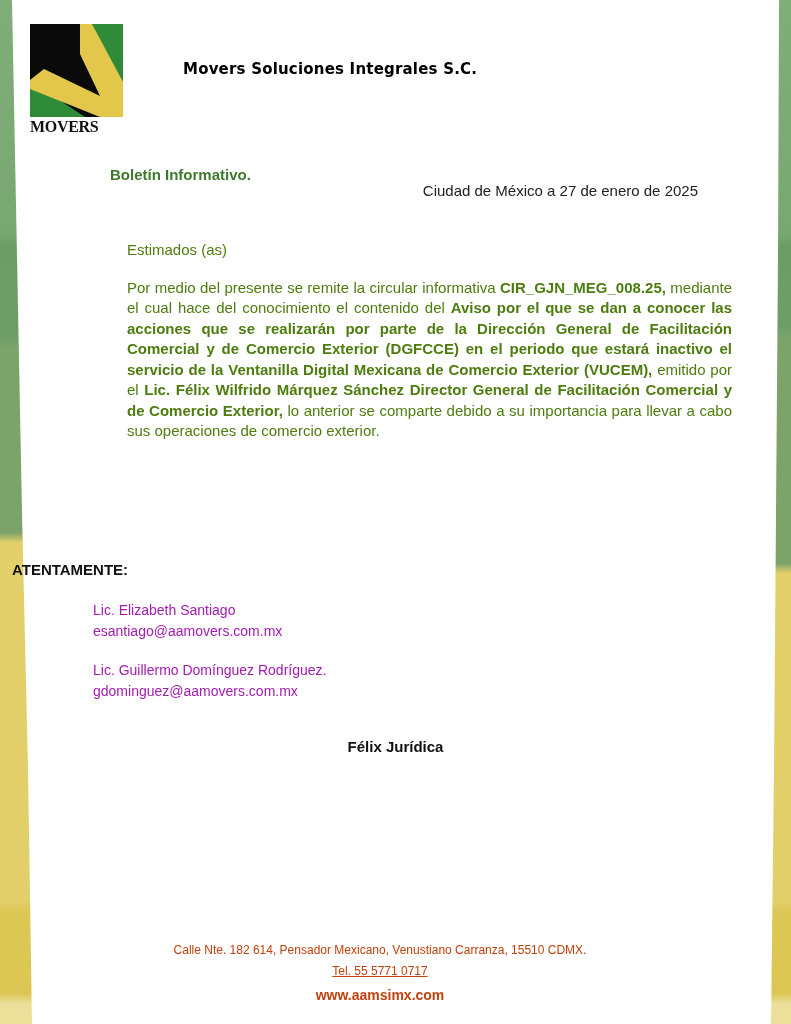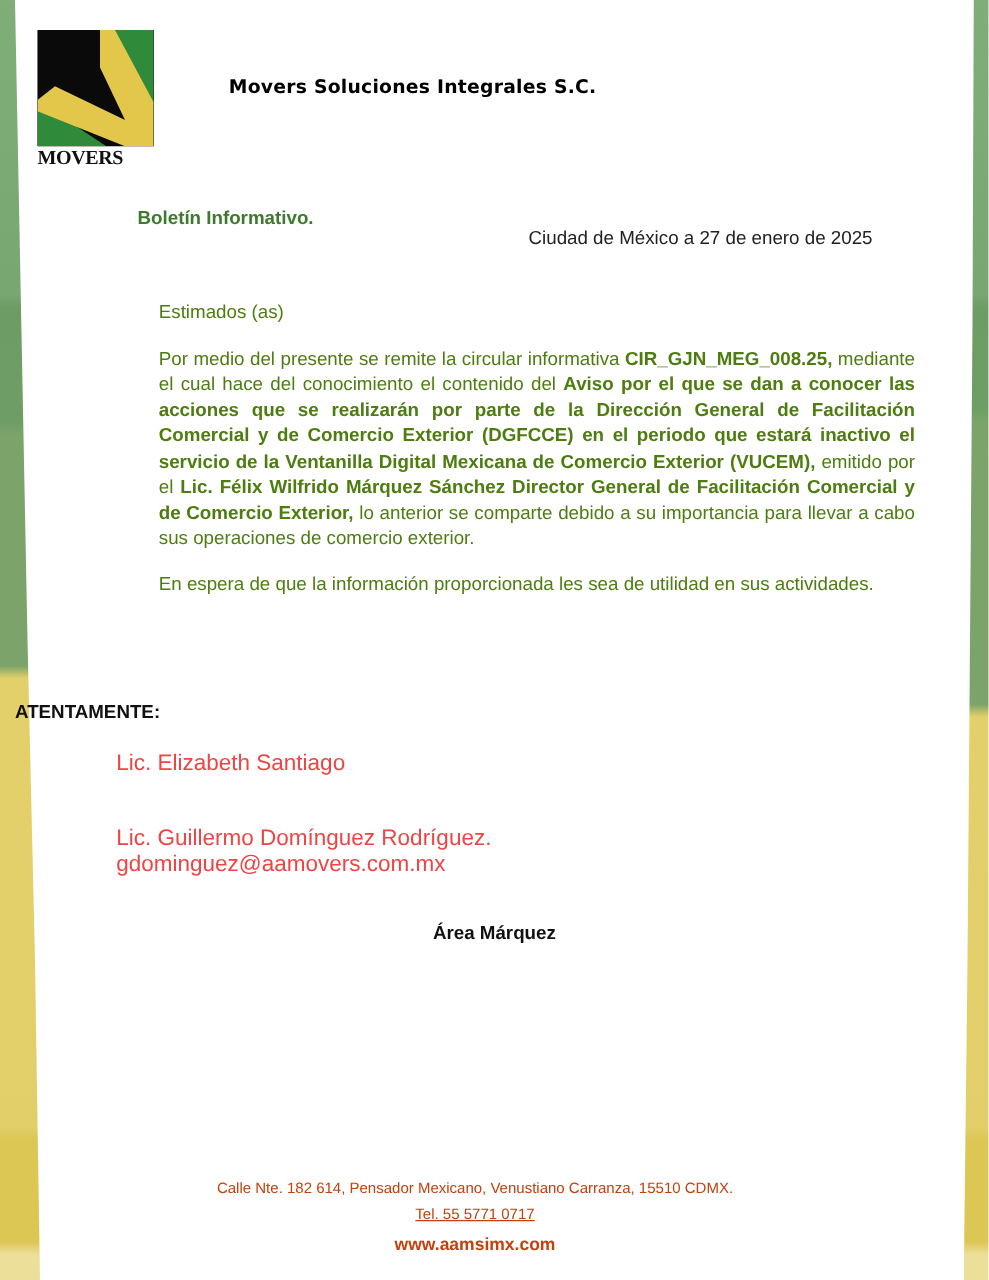--- a/index.html
+++ b/index.html
@@ -36,21 +36,21 @@
     }
     .bulletin {
       position: absolute; left: 110px; top: 166px; font-weight: bold; font-size: 15px; color: #3e7a2e;
     }
     .date { position: absolute; right: 93px; top: 182px; font-size: 15px; color: #222; }
     .content { position: absolute; left: 93px; width: 605px; top: 240px; font-size: 15px; line-height: 20.5px; color: #4d7c0f; margin-left: 34px; }
     .content p { margin: 0 0 16px 0; text-align: justify; }
     .content .greet { margin-bottom: 17px; }
     b { font-weight: bold; }
     .atent { position: absolute; left: 12px; width: 791px; top: 561px; font-weight: bold; font-size: 15px; }
-    .sig { position: absolute; left: 93px; font-size: 18px; line-height: 20.5px; color: #ef4444; }
+    .sig { position: absolute; left: 93px; font-size: 14px; line-height: 20.5px; color: #a21caf; }
     .area { position: absolute; left: 0; width: 791px; top: 738px; text-align: center; font-weight: bold; font-size: 15px; }
     .footer { position: absolute; left: 0; width: 760px; text-align: center; color: #c2410c; }
     .f1 { top: 943px; font-size: 12px; }
     .f2 { top: 964px; font-size: 12px; text-decoration: underline; }
     .f3 { top: 987px; font-size: 14px; font-weight: bold; }
   </style>
 </head>
 <body>
 
 <div class="side-left"></div>
@@ -71,30 +71,30 @@
 </div>
 
 <div class="company">Movers Soluciones Integrales S.C.</div>
 
 <div class="bulletin">Boletín Informativo.</div>
 <div class="date">Ciudad de México a 27 de enero de 2025</div>
 
 <div class="content">
   <p class="greet">Estimados (as)</p>
   <p><span>Por medio del presente se remite la circular informativa </span><b>CIR_GJN_MEG_008.25,</b><span> mediante el cual hace del conocimiento el contenido del </span><b>Aviso por el que se dan a conocer las acciones que se realizarán por parte de la Dirección General de Facilitación Comercial y de Comercio Exterior (DGFCCE) en el periodo que estará inactivo el servicio de la Ventanilla Digital Mexicana de Comercio Exterior (VUCEM),</b><span> emitido por el </span><b>Lic. Félix Wilfrido Márquez Sánchez Director General de Facilitación Comercial y de Comercio Exterior,</b><span> lo anterior se comparte debido a su importancia para llevar a cabo sus operaciones de comercio exterior.</span></p>
-  <p>En espera de que la información proporcionada les sea de utilidad en sus actividades.</p>
 </div>
 
 <div class="atent">ATENTAMENTE:</div>
 
 <div class="sig" style="top:600px;">
   <div>Lic. Elizabeth Santiago</div>
+  <div>esantiago@aamovers.com.mx</div>
 </div>
 <div class="sig" style="top:660px;">
   <div>Lic. Guillermo Domínguez Rodríguez.</div>
   <div>gdominguez@aamovers.com.mx</div>
 </div>
 
-<div class="area">Área Márquez</div>
+<div class="area">Félix Jurídica</div>
 
 <div class="footer f1">Calle Nte. 182 614, Pensador Mexicano, Venustiano Carranza, 15510 CDMX.</div>
 <div class="footer f2">Tel. 55 5771 0717</div>
 <div class="footer f3">www.aamsimx.com</div>
 
 </body></html>

